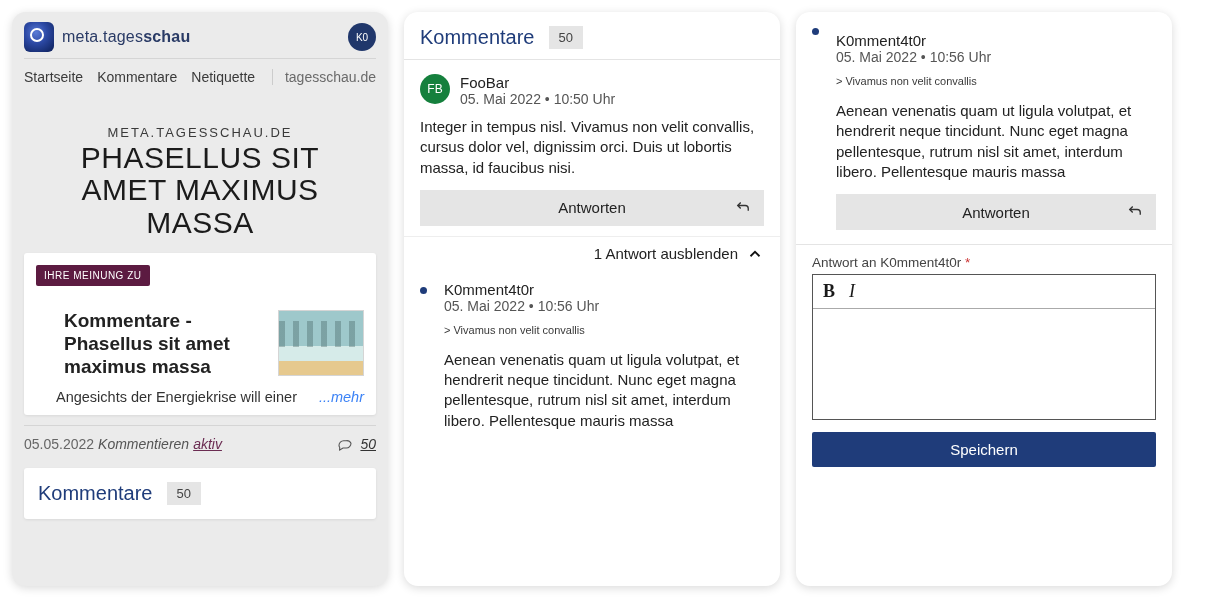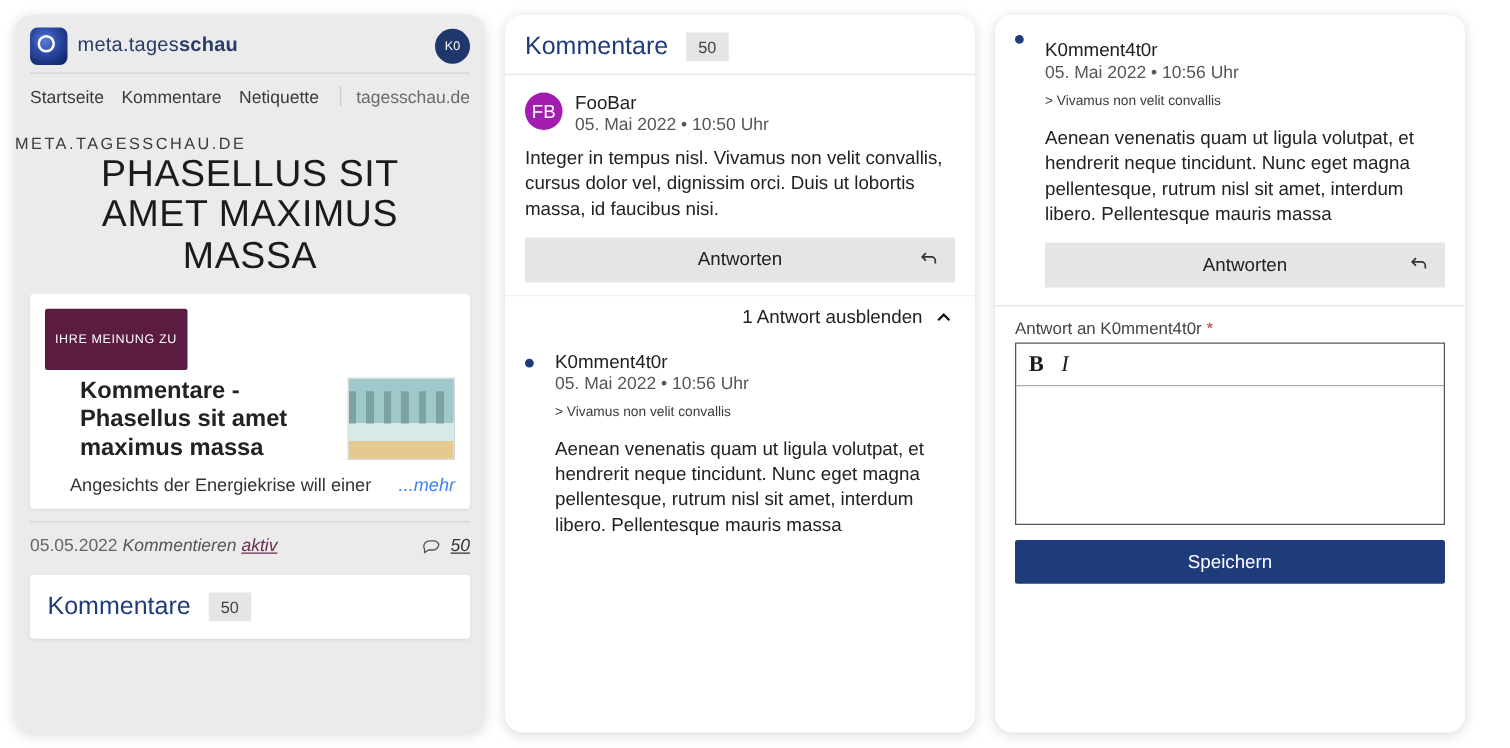--- a/index.html
+++ b/index.html
@@ -41,33 +41,33 @@
   .brand b { font-weight:700; }
   .avatar {
     margin-left:auto;
     width:28px; height:28px; border-radius:50%;
     background:#20376b; color:#fff; font-size:10px;
     display:flex; align-items:center; justify-content:center;
   }
   .hr { height:1px; background:#d5d5d5; margin:0 12px; }
   .navrow { display:flex; gap:14px; padding:10px 12px 8px; color:#3a3a3a; font-size:14px;text-align:right;}
   .navrow .ext { margin-left:auto; color:#6a6a6a; border-left:1px solid #ccc; padding-left:12px;}
-  .domain { text-align:left; color:#3a3a3a; font-size:13px; letter-spacing:2px; margin-top:14px;}
+  .domain { text-align:center; color:#3a3a3a; font-size:13px; letter-spacing:2px; margin-top:32px;}
   .headline {
     text-align:center; font-weight:400; color:#1b1b1b;
     font-size:30px; line-height:1.08; letter-spacing:0.5px;
     padding:2px 24px 14px;
   }
   .card {
     background:#fff; margin:0 12px 10px; border-radius:3px; padding:12px 12px 10px;
     box-shadow: 0 1px 3px rgba(0,0,0,0.08);
   }
   .badge {
     display:inline-block; background:#5c1b41; color:#fff; font-size:10px;
-    letter-spacing:0.5px; padding:19px 8px; border-radius:2px; margin-bottom:6px;
+    letter-spacing:0.5px; padding:5px 8px; border-radius:2px; margin-bottom:24px;
   }
   .cardrow { display:flex; gap:24px;margin-left:28px; }
   .ctitle { font-size:19px; font-weight:600; color:#222; line-height:1.2; flex:1;}
   .thumb {
     width:86px; height:66px; flex-shrink:0;
     background: linear-gradient(#9ec8cb 0 55%, #d6ebe9 55% 78%, #e6c98e 78% 100%);
     position:relative; border:1px solid #d5d5d5;
   }
   .thumb::before{
     content:""; position:absolute; top:10px; left:0; right:0; height:26px;
@@ -94,22 +94,22 @@
   .ktitle { color:#1f3c7a; font-size:20px; font-weight:500;}
   .kbadge { background:#e5e5e5; padding:4px 10px; font-size:13px; color:#444; }
 
   
   .p2top { display:flex; align-items:center; gap:14px; padding:14px 16px 10px; }
   .comment {
     border-top:1px solid #e4e4e4; padding:14px 16px 10px;
   }
   .chead { display:flex; gap:10px; align-items:flex-start;}
   .cava {
-    width:30px; height:30px; border-radius:50%; background:#a21caf; color:#fff;
-    font-size:15px; display:flex; align-items:center; justify-content:center; flex-shrink:0;
+    width:30px; height:30px; border-radius:50%; background:#15803d; color:#fff;
+    font-size:12px; display:flex; align-items:center; justify-content:center; flex-shrink:0;
   }
   .cname { font-size:15px; color:#222; }
   .cdate { font-size:14px; color:#555; }
   .cbody { margin-top:10px; color:#222; font-size:15px; line-height:1.35; }
   .replybtn {
     margin-top:12px; background:#e5e5e5; height:36px;
     display:flex; align-items:center; justify-content:center; position:relative; cursor:pointer;
     color:#222; font-size:15px;
   }
   .replybtn .ricon { position:absolute; right:12px; top:8px; }

